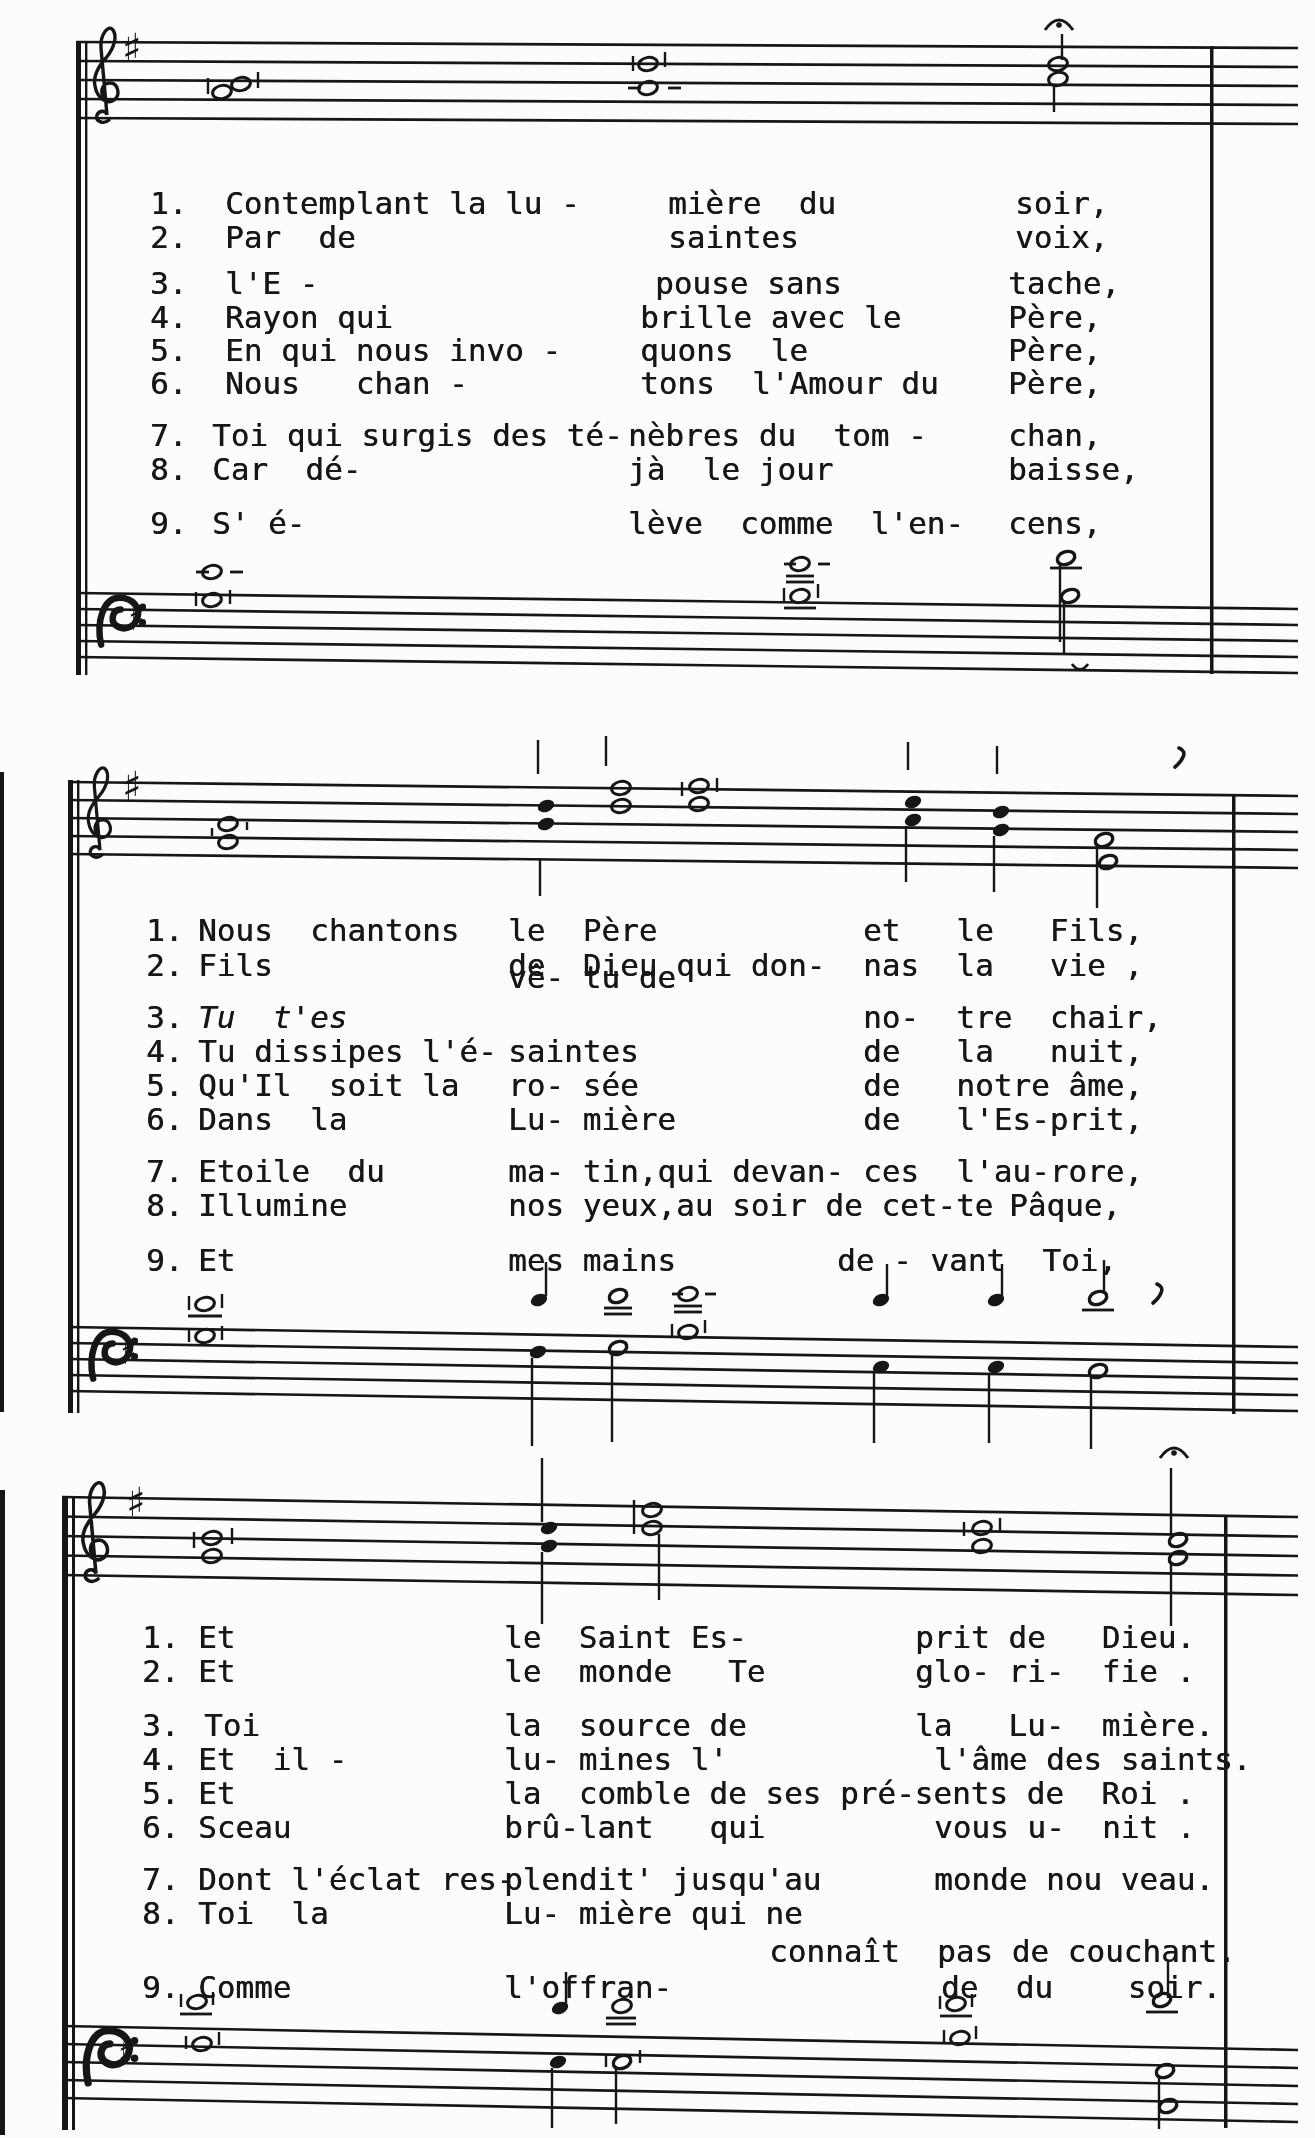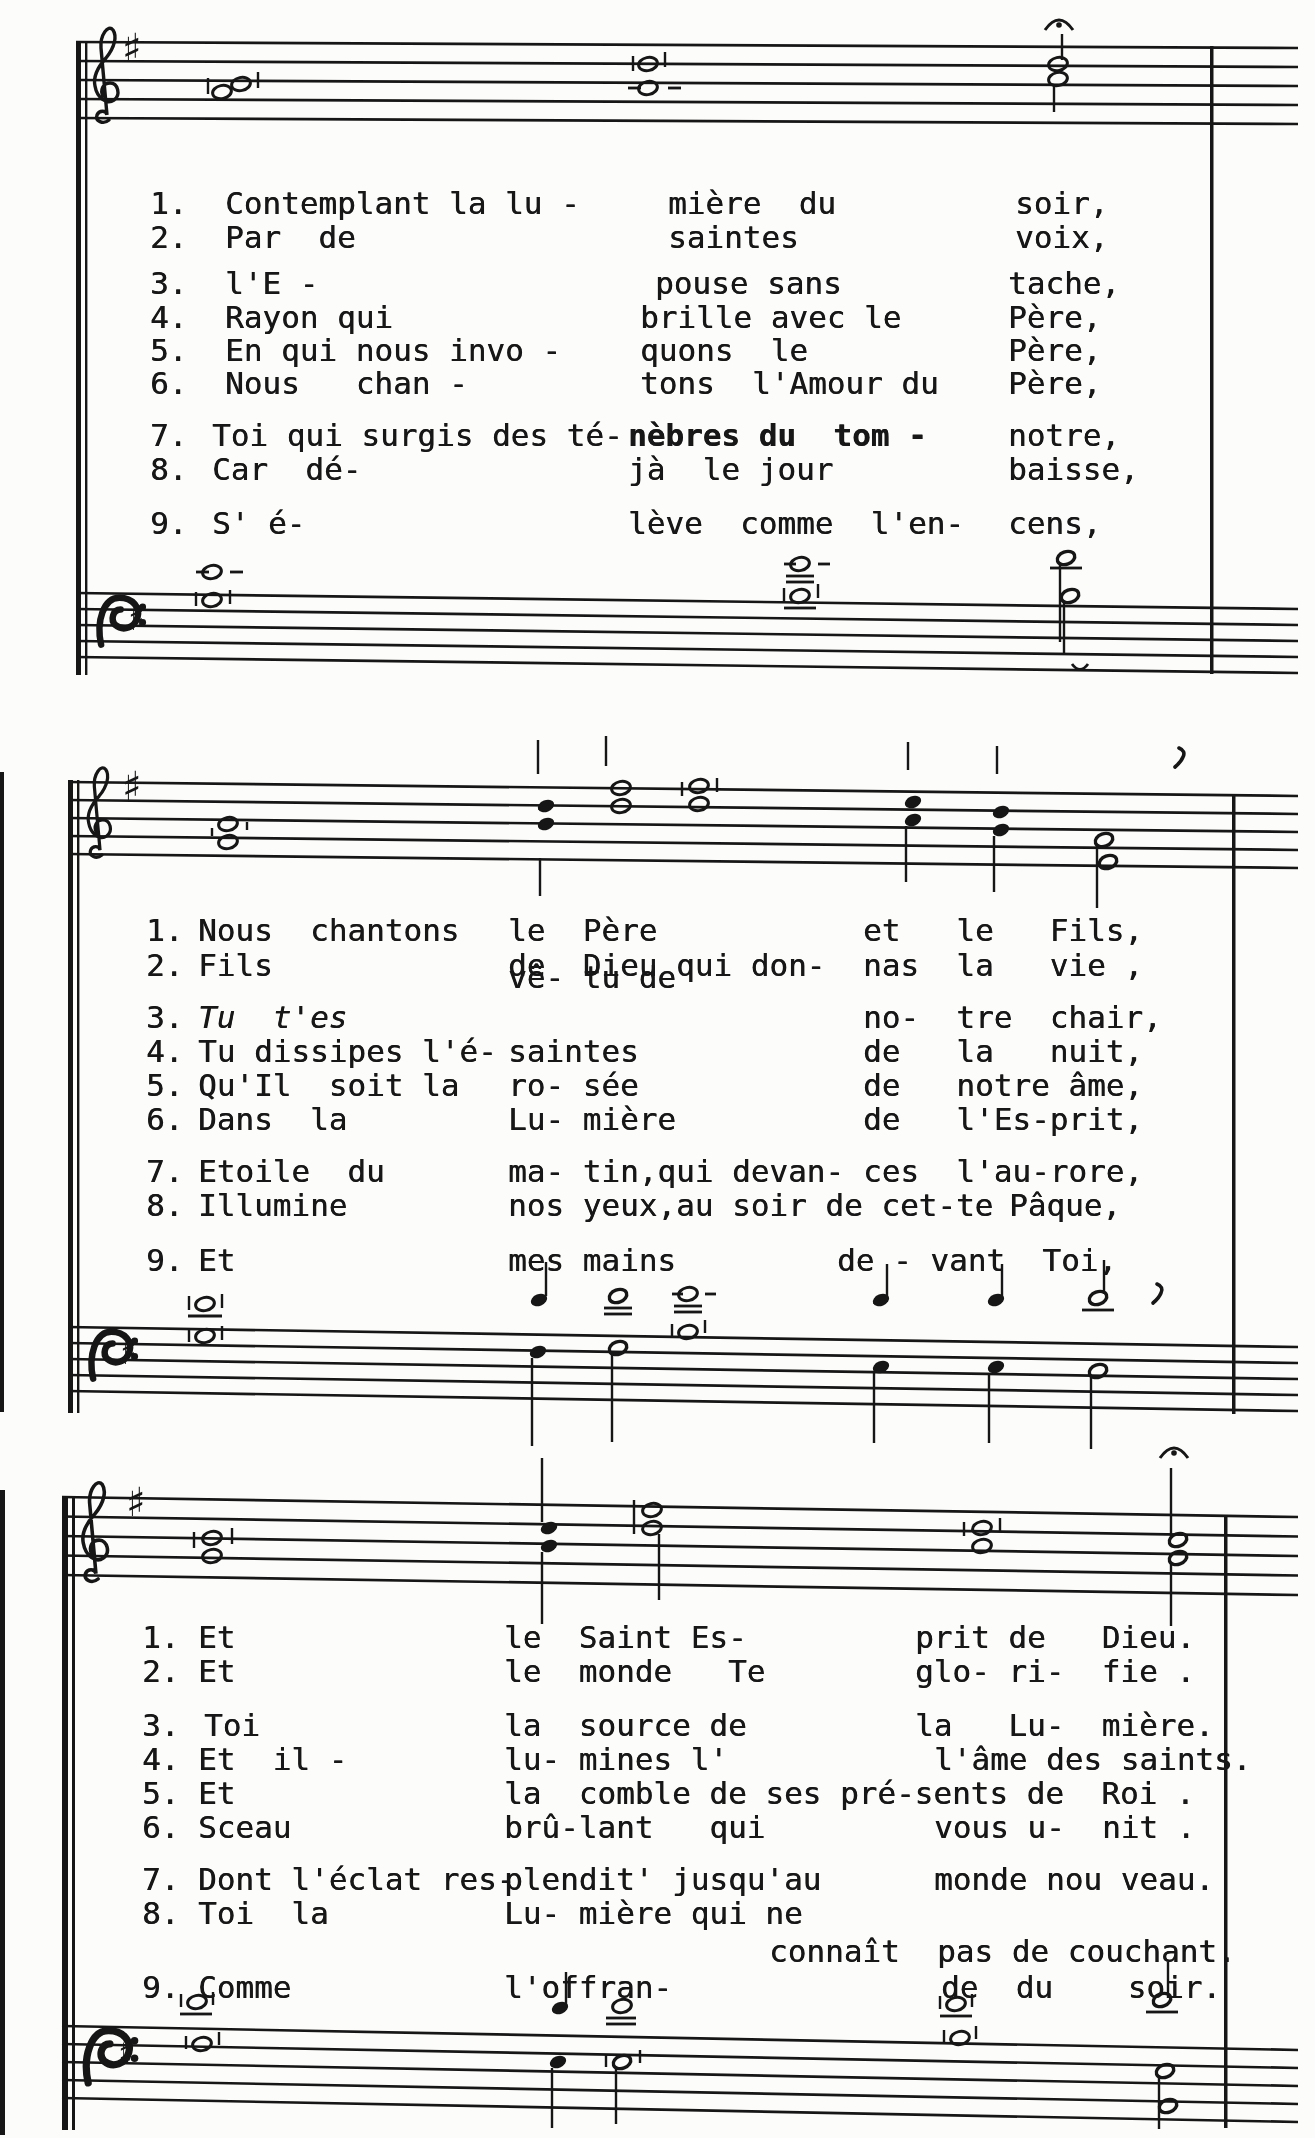--- a/index.html
+++ b/index.html
@@ -273,22 +273,22 @@
       <span class="lyr" style="left: 150px; top: 335px;">5.</span>
       <span class="lyr" style="left: 225px; top: 335px;">En qui nous invo -</span>
       <span class="lyr" style="left: 640px; top: 335px;">quons  le</span>
       <span class="lyr" style="left: 1008px; top: 335px;">Père,</span>
       <span class="lyr" style="left: 150px; top: 368px;">6.</span>
       <span class="lyr" style="left: 225px; top: 368px;">Nous   chan -</span>
       <span class="lyr" style="left: 640px; top: 368px;">tons  l'Amour du</span>
       <span class="lyr" style="left: 1008px; top: 368px;">Père,</span>
       <span class="lyr" style="left: 150px; top: 420px;">7.</span>
       <span class="lyr" style="left: 212px; top: 420px;">Toi qui surgis des té-</span>
-      <span class="lyr" style="left: 628px; top: 420px; font-weight: bold;">nèbres du  tom -</span>
-      <span class="lyr" style="left: 1008px; top: 420px;">notre,</span>
+      <span class="lyr" style="left: 628px; top: 420px;">nèbres du  tom -</span>
+      <span class="lyr" style="left: 1008px; top: 420px;">chan,</span>
       <span class="lyr" style="left: 150px; top: 454px;">8.</span>
       <span class="lyr" style="left: 212px; top: 454px;">Car  dé-</span>
       <span class="lyr" style="left: 628px; top: 454px;">jà  le jour</span>
       <span class="lyr" style="left: 1008px; top: 454px;">baisse,</span>
       <span class="lyr" style="left: 150px; top: 508px;">9.</span>
       <span class="lyr" style="left: 212px; top: 508px;">S' é-</span>
       <span class="lyr" style="left: 628px; top: 508px;">lève  comme  l'en-</span>
       <span class="lyr" style="left: 1008px; top: 508px;">cens,</span>
       <span class="lyr" style="left: 146px; top: 915px;">1.</span>
       <span class="lyr" style="left: 198px; top: 915px;">Nous  chantons</span>

